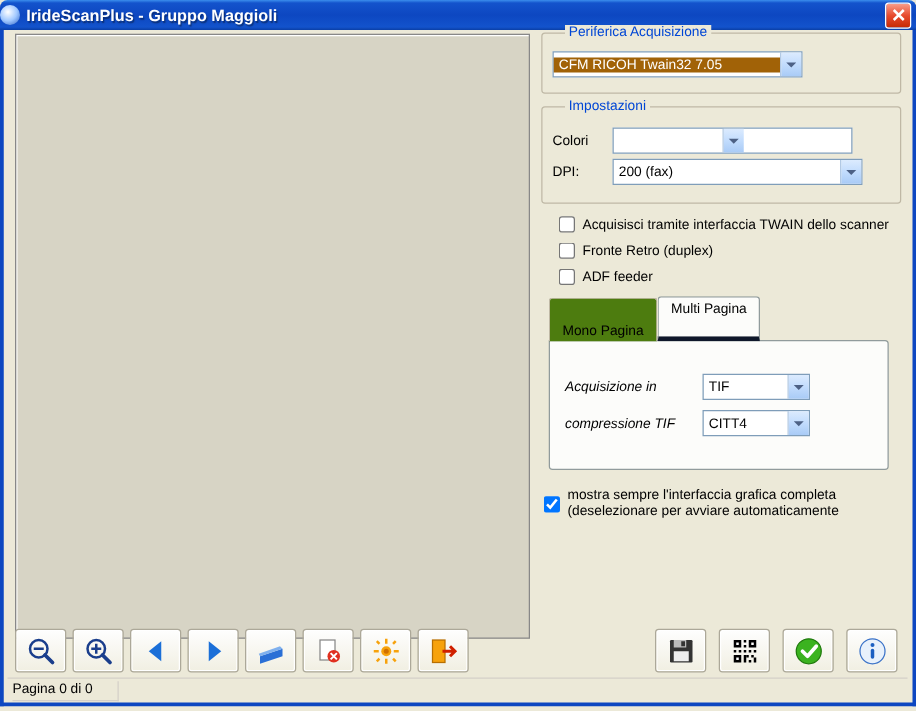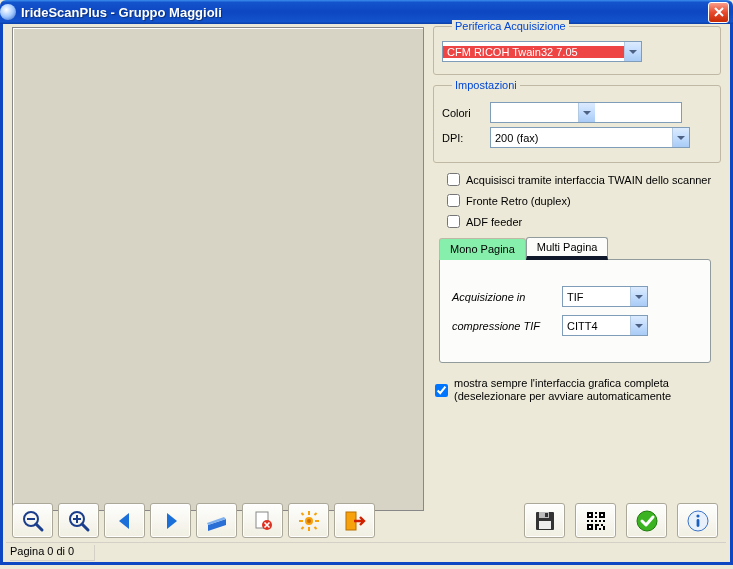--- a/index.html
+++ b/index.html
@@ -90,42 +90,42 @@
       background: linear-gradient(to bottom, #dcebfe 0%, #c2dcfd 50%, #a9cbf6 100%);
       border-left: 1px solid #b2c9e4;
       display: flex; align-items: center; justify-content: center;
     }
     .select .sel-arrow::after {
       content: ""; width: 0; height: 0;
       border-left: 4px solid transparent;
       border-right: 4px solid transparent;
       border-top: 4px solid #4d6185;
     }
-    .select.highlighted .sel-text { background: #ef4444; color: #fff; }
+    .select.highlighted .sel-text { background: #a16207; color: #fff; }
     .row { display: flex; align-items: center; margin: 4px 0; }
     .row label { width: 48px; color: #000; }
     .checkbox-row {
       display: flex; align-items: center;
       margin: 8px 0 8px 14px;
     }
     .checkbox-row input { margin-right: 6px; width: 13px; height: 13px; }
     
     .tabs { margin: 8px 0 0 6px; }
     .tabstrip { display: flex; position: relative; top: 1px; z-index: 2; }
     .tab {
       padding: 3px 10px 3px 10px;
       border: 1px solid #919b9c;
       border-bottom: none;
       background: #f2f1e8;
       border-radius: 3px 3px 0 0;
       margin-right: 0;
       cursor: pointer;
       font-size: 11px;
     }
-    .tab.inactive { background: #86efac; border-color: #bfb8a5; padding-top:4px; padding-bottom:2px; margin-top:1px;}
+    .tab.inactive { background: #4d7c0f; border-color: #bfb8a5; padding-top:20px; padding-bottom:2px; margin-top:1px;}
     .tab.active { background: #fcfcfa; border-bottom: 4px solid #0f172a; }
     .tabpanel {
       border: 1px solid #919b9c;
       background: #fcfcfa;
       padding: 18px 12px 18px 12px;
       border-radius: 0 3px 3px 3px;
       position: relative;
       z-index: 1;
       width: 272px;
     }

